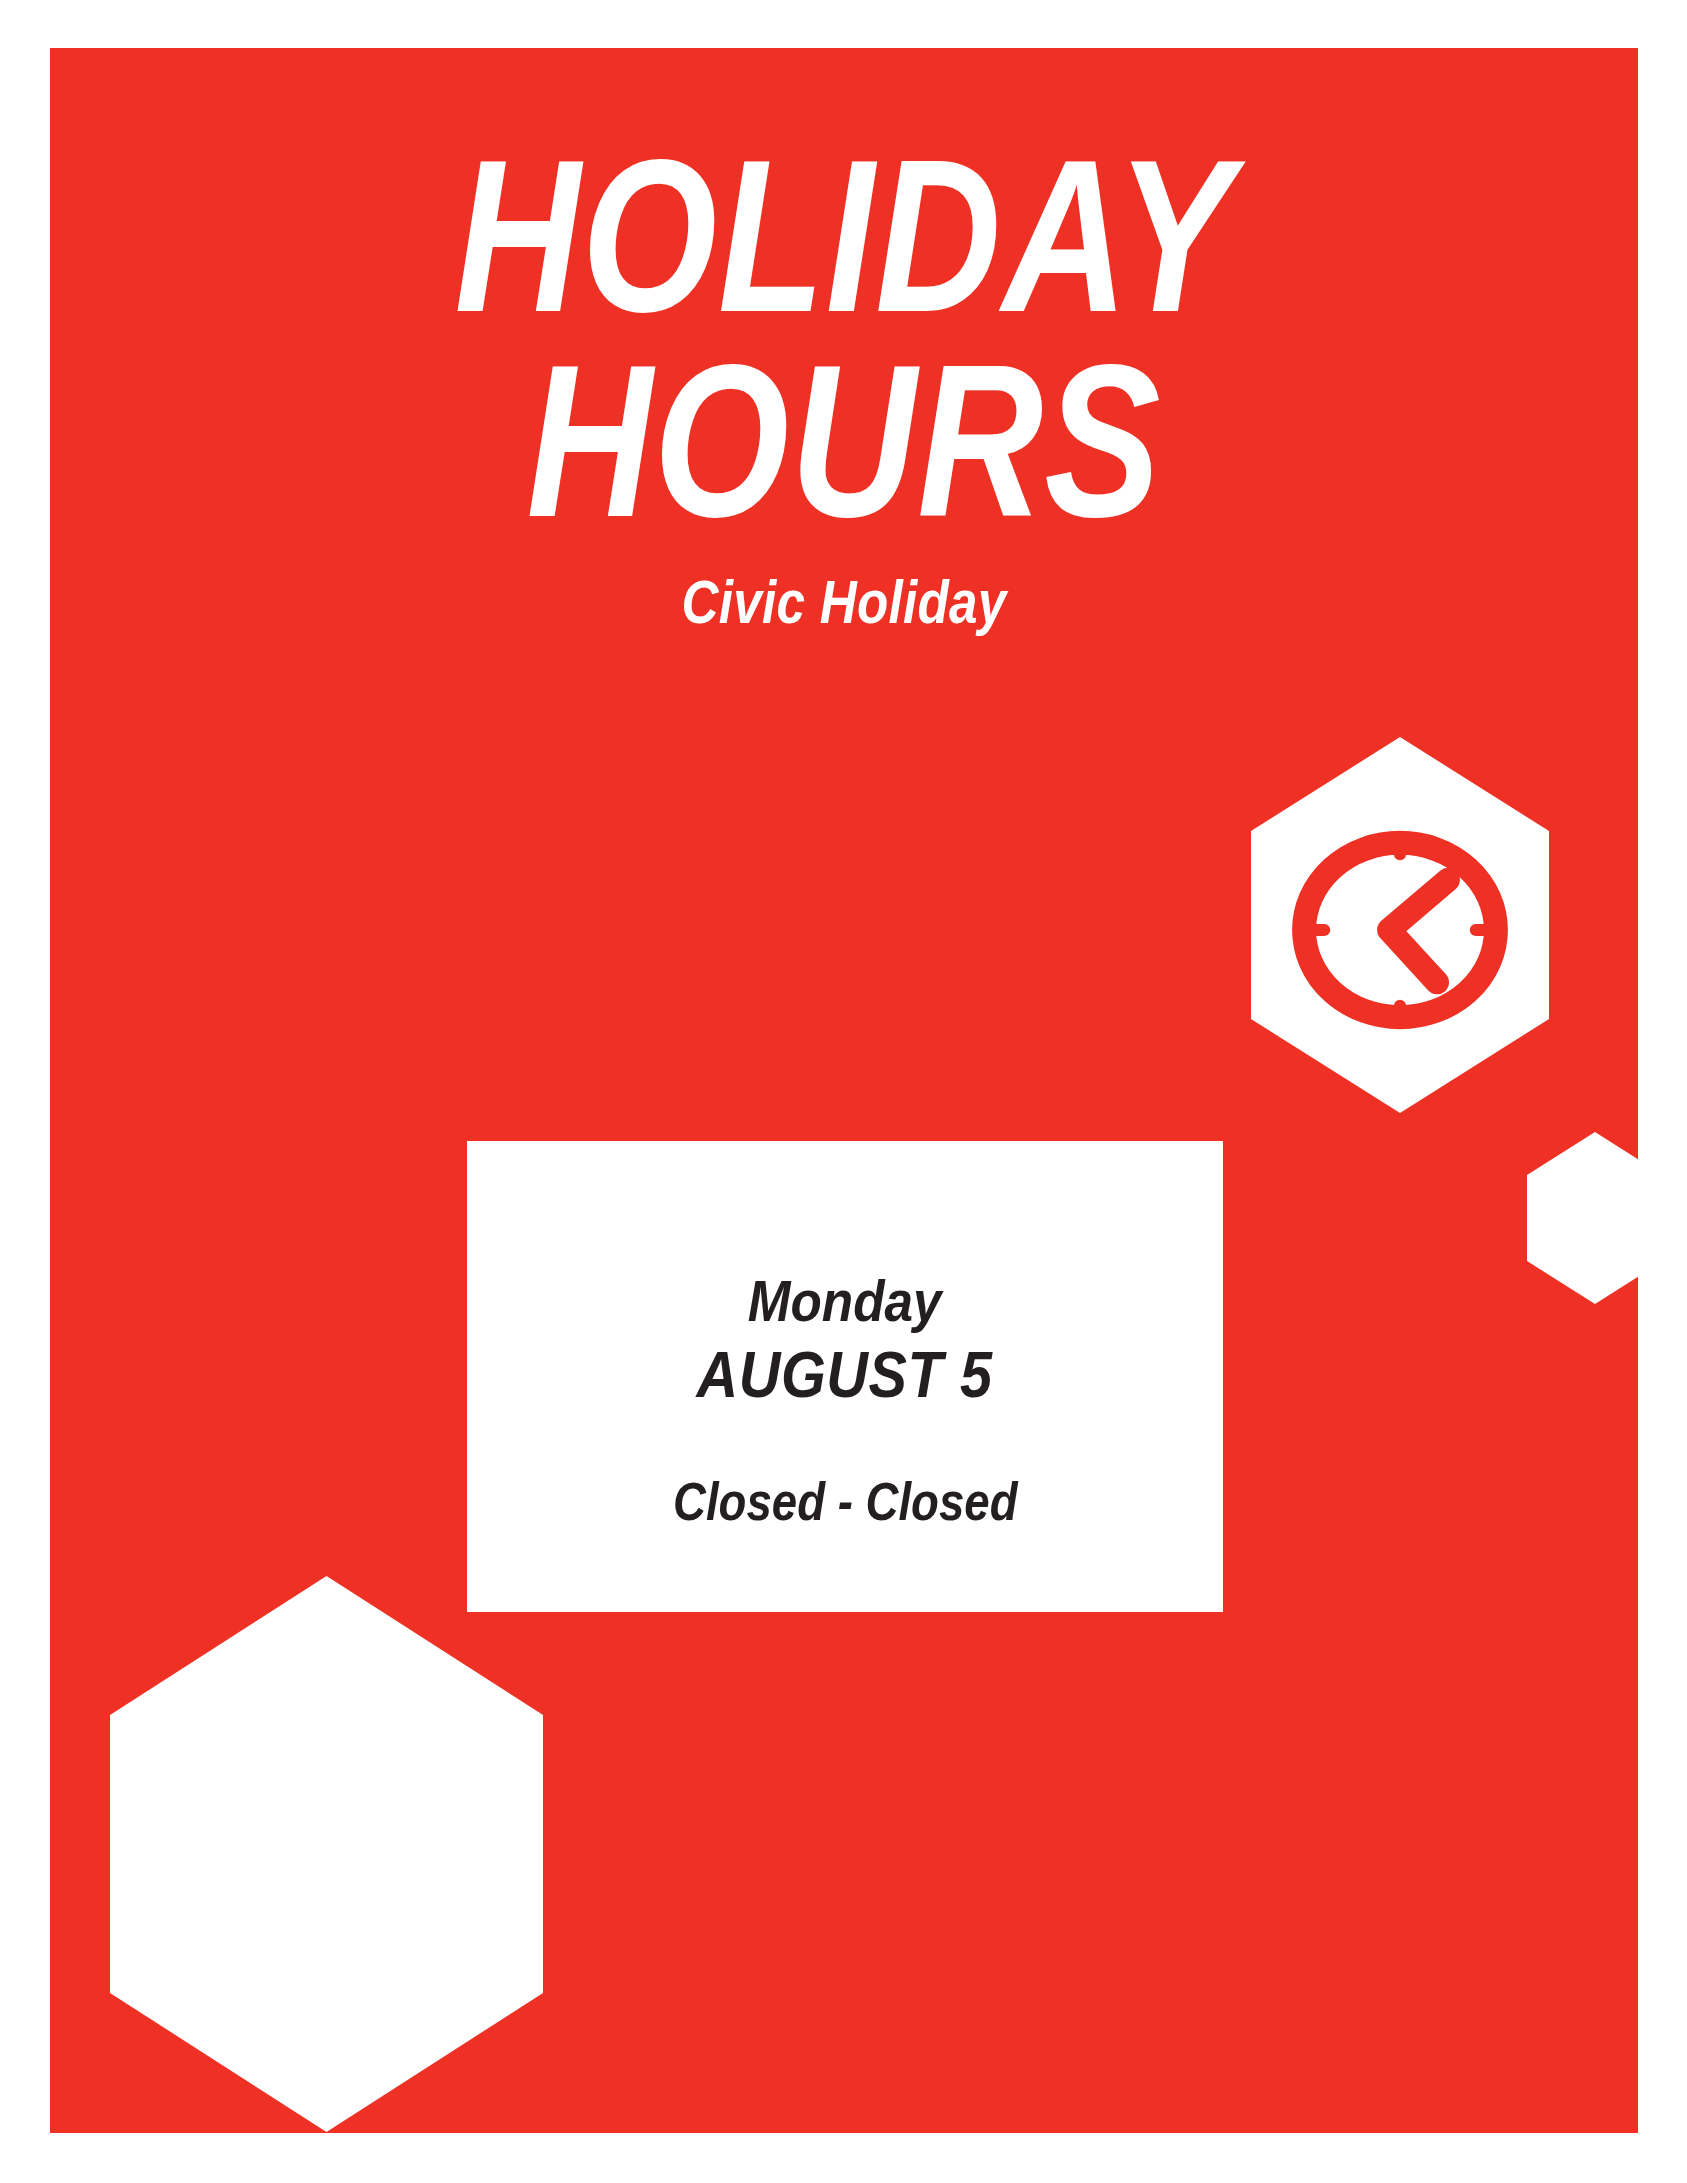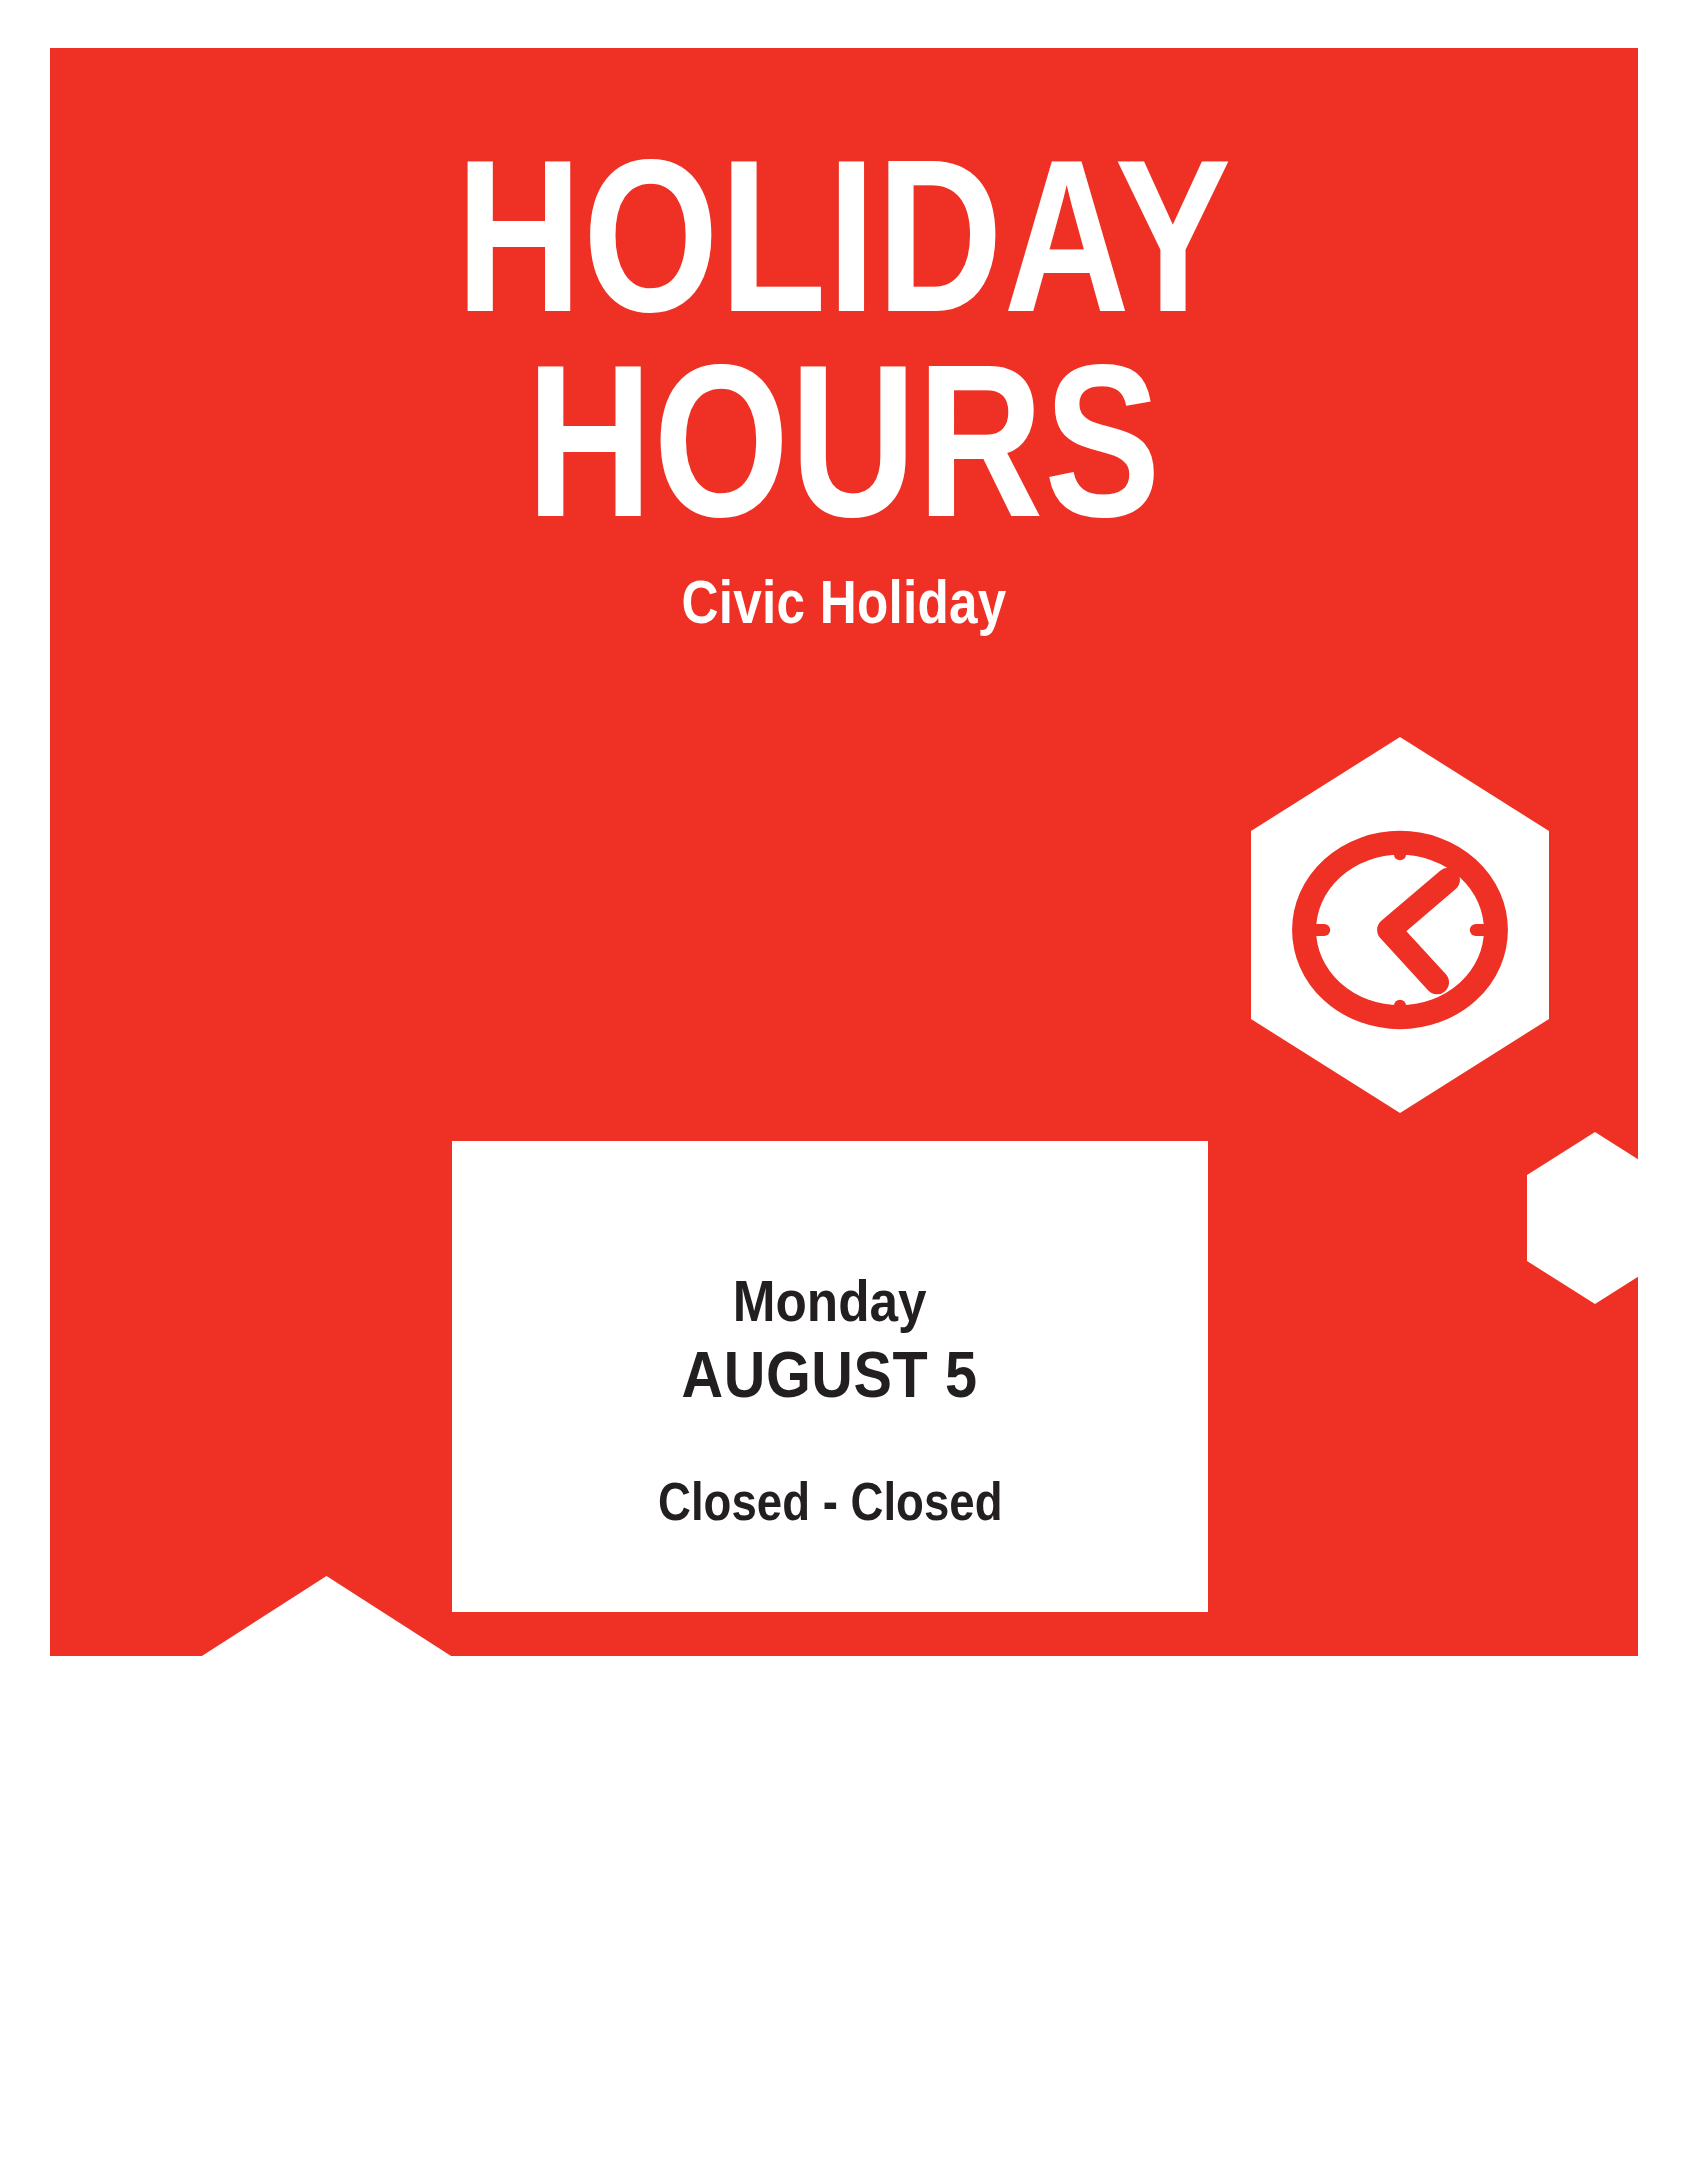--- a/index.html
+++ b/index.html
@@ -22,23 +22,24 @@
     background: #ffffff;
     overflow: hidden;
   }
 
   
   .red-panel {
     position: absolute;
     left: 50px;
     top: 48px;
     width: 1588px;
-    height: 1608px;
+    height: 2085px;
     background: #ee3124;
     overflow: hidden;
+    font-style: italic;
   }
 
   
   .headline-block {
     position: absolute;
     left: 0;
     top: 86px;
     width: 1588px;
     text-align: center;
   }
@@ -100,21 +101,21 @@
     left: 1241px;
     top: 773px;
     width: 218px;
     height: 218px;
   }
   .clock-wrap svg { display: block; width: 100%; height: 100%; }
 
   
   .info-card {
     position: absolute;
-    left: 402px;        
+    left: 417px;        
     top: 1093px;        
     width: 756px;
     height: 471px;
     background: #ffffff;
     display: flex;
     flex-direction: column;
     align-items: center;
     justify-content: flex-start;
     box-sizing: border-box;
     padding-top: 130px;

